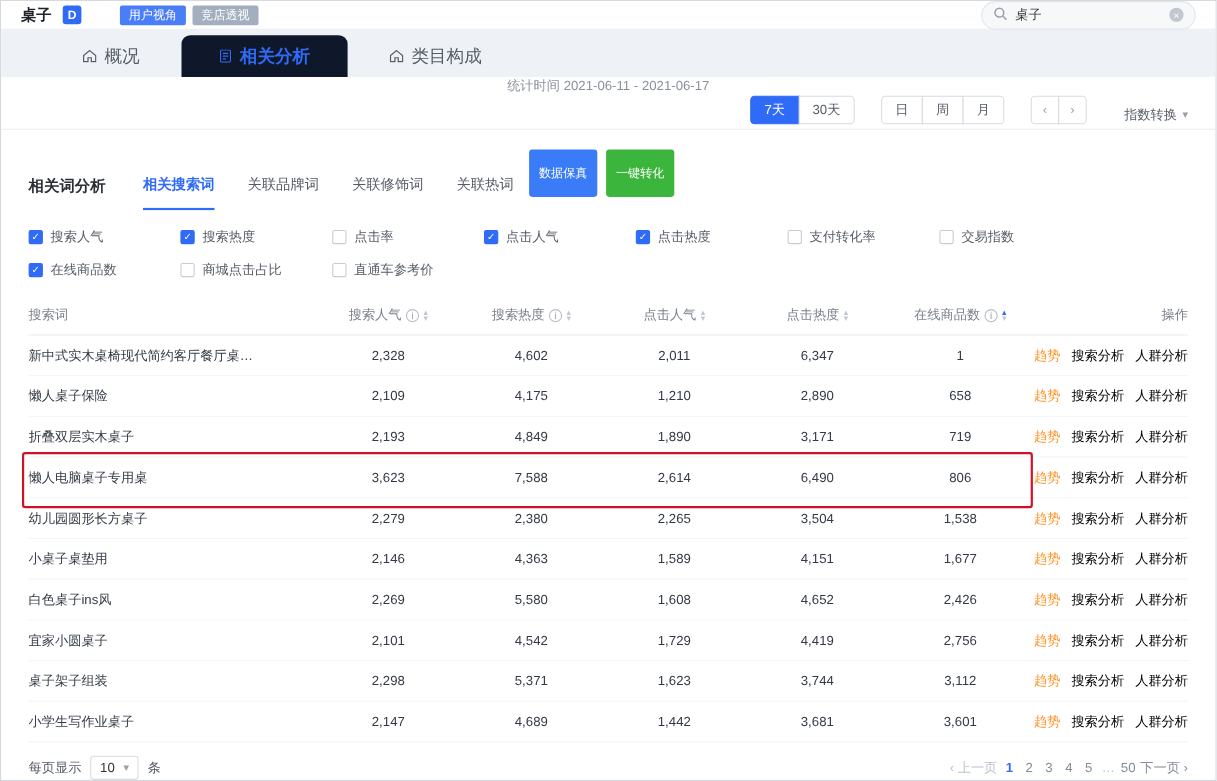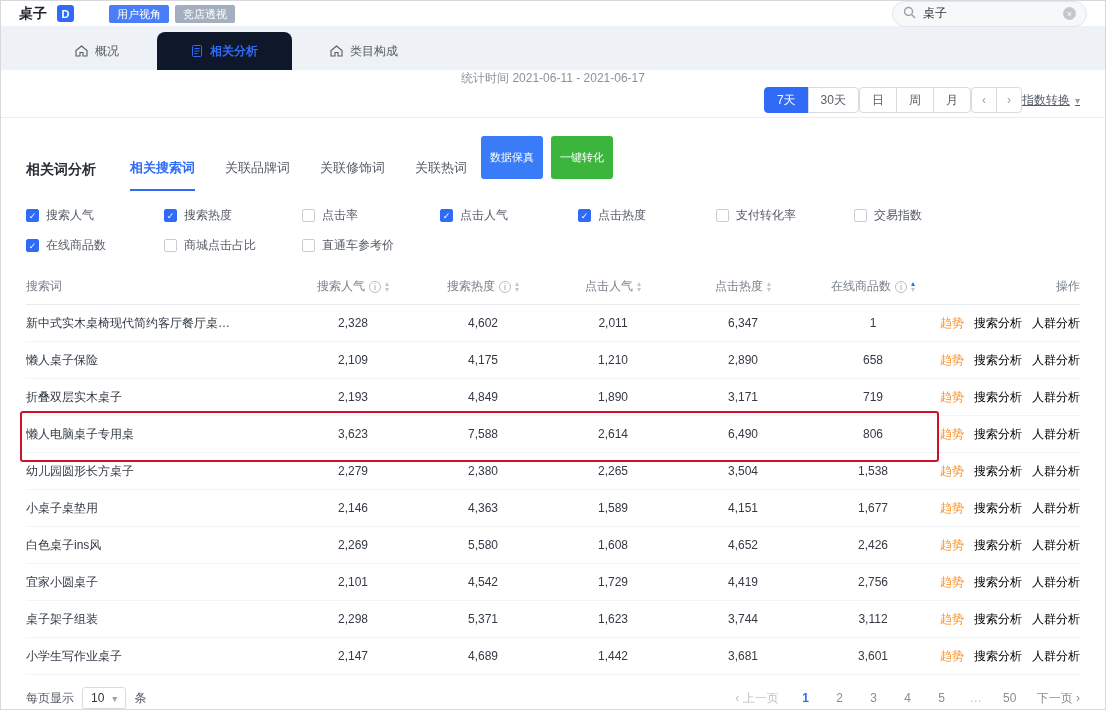--- a/index.html
+++ b/index.html
@@ -13,36 +13,36 @@
           display:inline-flex; align-items:center; justify-content:center; margin:0 8px 0 10px; }
   .badge { display:inline-block; font-size:11px; color:#fff; padding:3px 8px; border-radius:2px; margin-right:6px; line-height:12px; }
   .search { margin-left:auto; width:195px; height:26px; border:1px solid #e2e5ea; background:#f7f8fa; border-radius:14px;
             display:flex; align-items:center; gap:7px; padding:0 10px; font-size:12px; color:#333; }
   .search .sval { flex:1; }
   .clear-ic { width:13px; height:13px; border-radius:50%; background:#c3c8d0; color:#fff; font-size:9px;
               display:inline-flex; align-items:center; justify-content:center; cursor:pointer; }
 
   
   .tabstrip { height:44px; background:#eef1f5; display:flex; align-items:stretch; padding:6px 40px 0; gap:4px; }
-  .tab { display:flex; align-items:center; gap:7px; padding:0 34px; font-size:12px; color:#565c66; border-radius:8px 8px 0 0; cursor:pointer; }
+  .tab { display:flex; align-items:center; gap:7px; padding:0 34px; font-size:16px; color:#565c66; border-radius:8px 8px 0 0; cursor:pointer; }
   .tab.active { background:#0f172a; color:#2f6bf6; font-weight:bold; }
   .tabicon svg { display:block; }
 
   
   .toolbar { display:flex; align-items:center; padding:0 25px; height:48px; border-bottom:1px solid #eaedf1;flex-direction:column; }
   .date { font-size:12px; color:#8b919b; }
-  .tools { margin-left:auto; display:flex; align-items:center; gap:0; }
+  .tools { margin-left:auto; display:flex; align-items:flex-end; gap:24px; }
   .group { display:inline-flex; }
   .rbtn { height:26px; padding:0 12px; font-size:12px; color:#565c66; background:#fff; border:1px solid #d8dce2; cursor:pointer; margin-left:-1px;
           font-family:inherit; }
   .group .rbtn:first-child { border-radius:4px 0 0 4px; margin-left:0; }
   .group .rbtn:last-child { border-radius:0 4px 4px 0; }
   .rbtn.active { background:#2f6bf6; border-color:#2f6bf6; color:#fff; }
   .rbtn.sq { width:26px; padding:0; color:#9aa0aa; }
-  .idx { font-size:12px; color:#565c66; display:inline-flex; align-items:center; gap:5px; cursor:pointer;text-decoration:underline; }
+  .idx { font-size:12px; color:#565c66; margin-left:10px; display:inline-flex; align-items:center; gap:5px; cursor:pointer; }
   .caret { color:#9aa0aa; font-size:10px; }
 
   
   .section-head { display:flex; align-items:flex-end; padding:18px 25px 0; }
   .section-title { font-size:14px; font-weight:bold; color:#2a2f36; padding-bottom:12px; margin-right:34px; }
   .sec-tabs { display:flex; gap:30px; }
   .sec-tab { font-size:13px; color:#565c66; padding-bottom:12px; border-bottom:2px solid transparent; cursor:pointer; }
   .sec-tab.active { color:#2f6bf6; font-weight:bold; border-bottom-color:#2f6bf6; }
   .pills { display:flex; gap:8px; margin-left:14px; padding-bottom:12px; }
   .pill { font-size:11px; color:#fff; padding:14px 9px; border-radius:3px; cursor:pointer;text-align:right; }
@@ -72,21 +72,21 @@
   .cell.c1,.cell.c2,.cell.c3,.cell.c4,.cell.c5 { text-align:center; }
   .acts { display:flex; justify-content:flex-end; gap:10px; align-items:center; }
   .lnk { color:#000000; text-decoration:none; cursor:pointer; white-space:nowrap; }
   .lnk.trend { color:#ff8f1f; }
   .trow.hl::after { content:""; position:absolute; left:-6px; top:-5px; width:915px; height:47px;
                     border:2px solid #ce1127; border-radius:3px; pointer-events:none; z-index:2; }
 
   
   .tfoot { display:flex; align-items:center; height:46px; font-size:12px; color:#565c66; }
   .psel { display:inline-flex; align-items:center; gap:8px; border:1px solid #d8dce2; border-radius:3px; padding:3px 8px; margin:0 8px; color:#333; cursor:pointer; }
-  .pager { margin-left:auto; display:flex; align-items:center; gap:20px; }
+  .pager { margin-left:auto; display:flex; align-items:center; gap:4px; }
   .pg { color:#868d98; cursor:pointer; }
   .pg.muted { color:#bcc2cb; }
   .pg.num { min-width:14px; text-align:center; }
   .pg.active { color:#2f6bf6; font-weight:bold; }
 </style>
 </head>
 <body>
 
 <div class="page">
 

